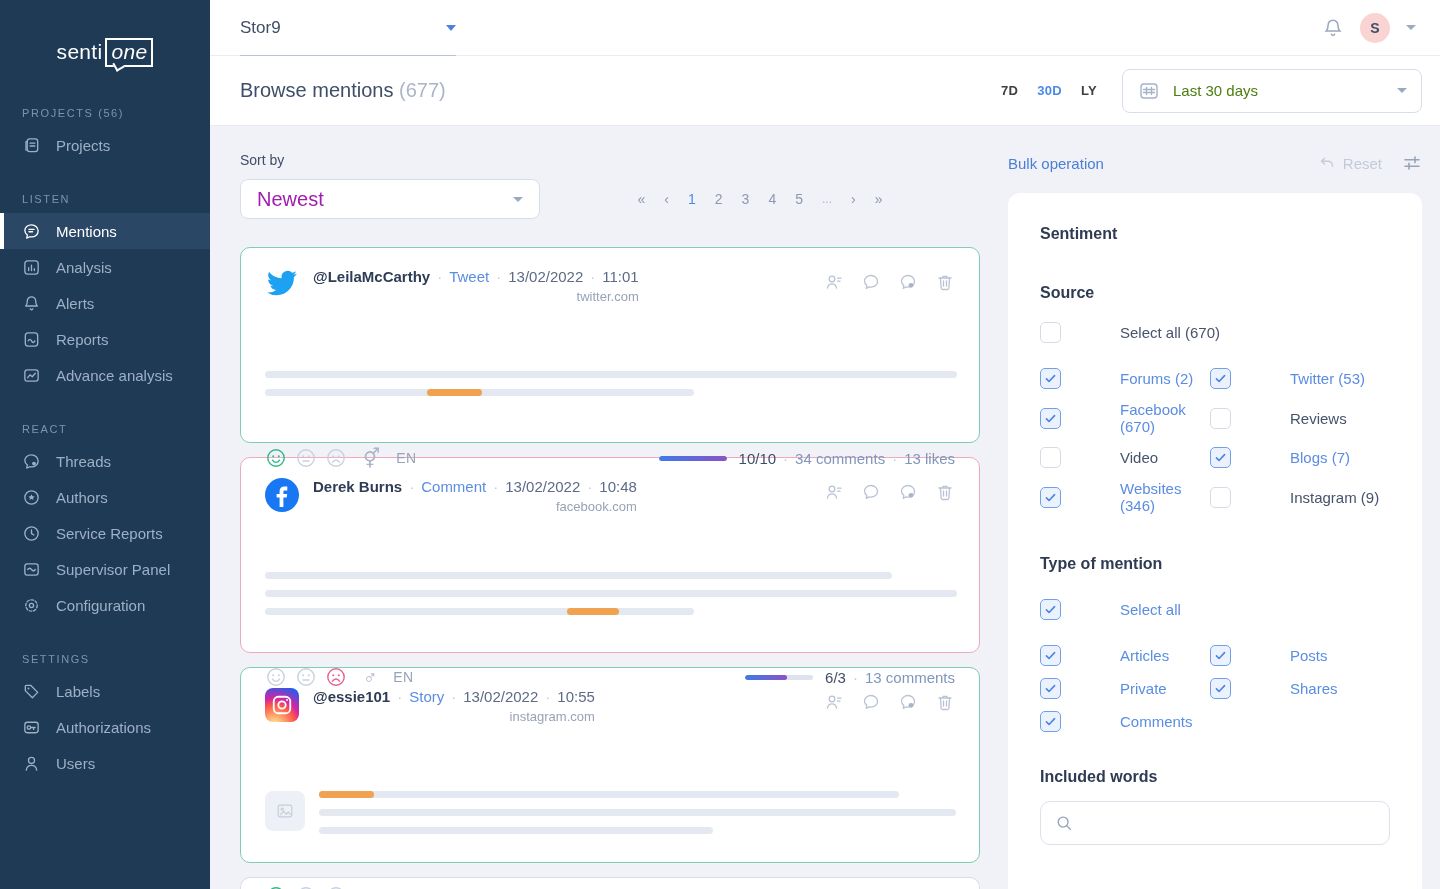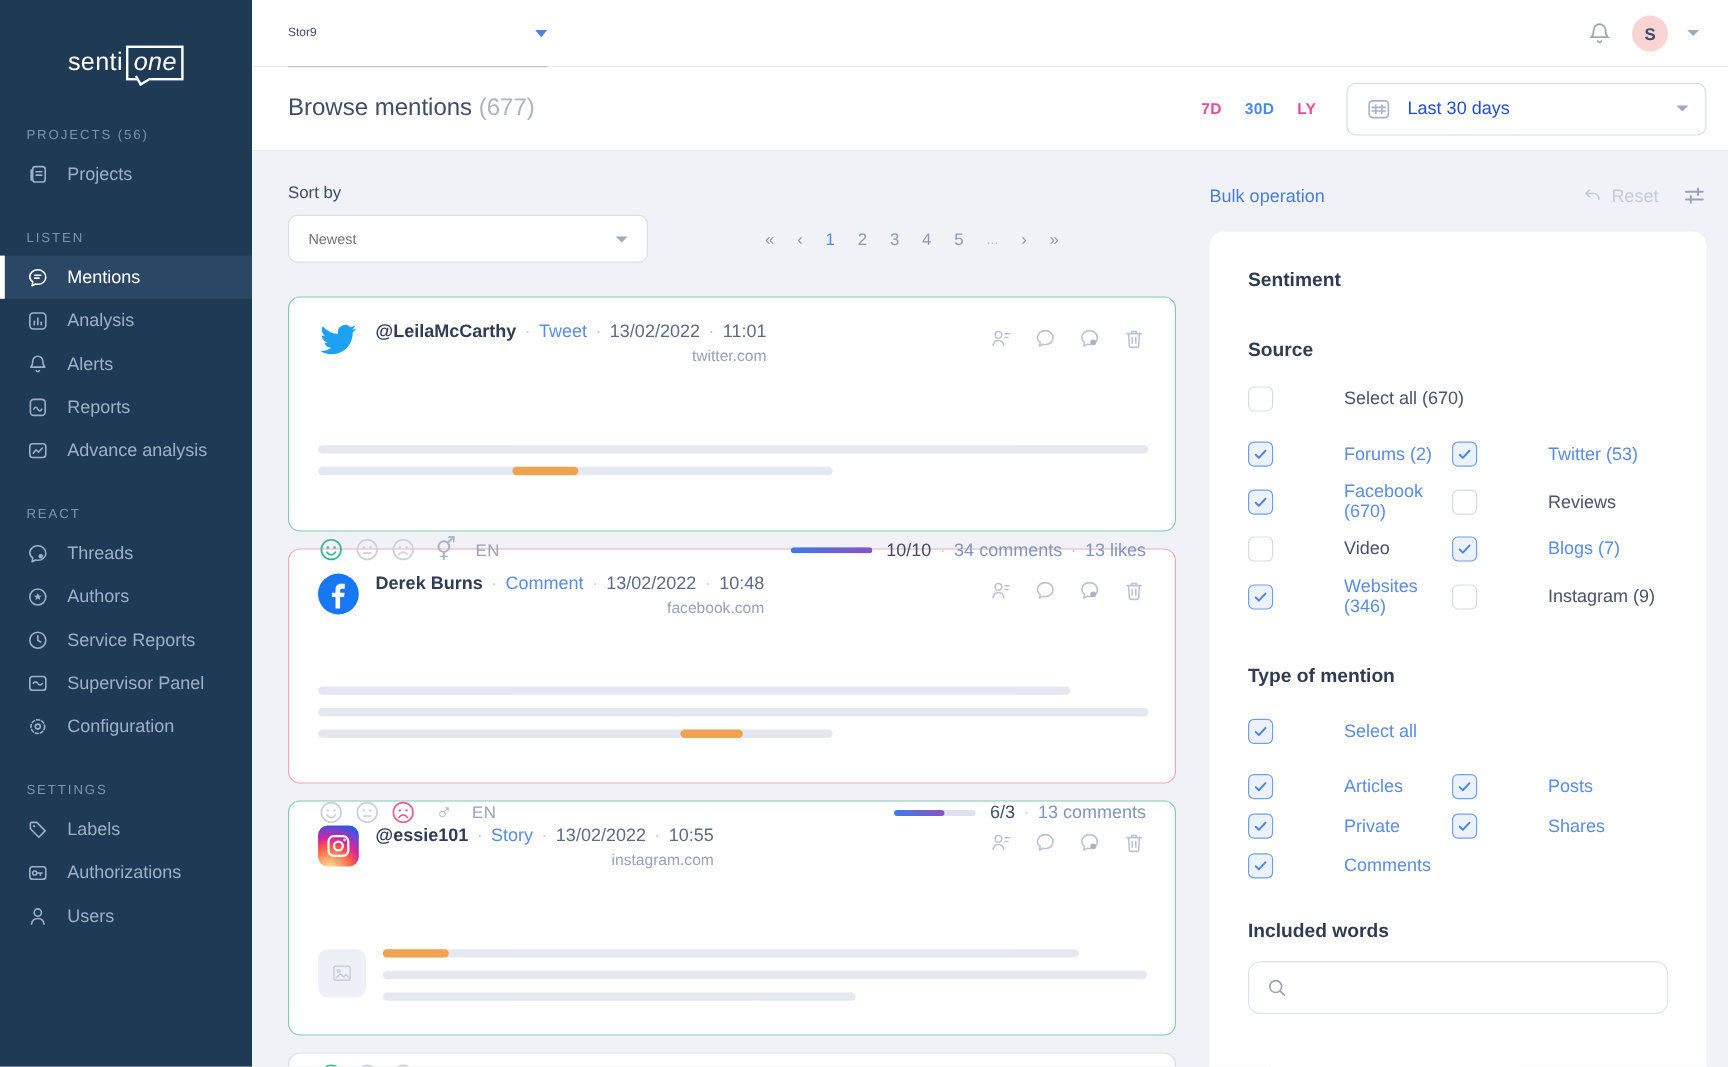--- a/index.html
+++ b/index.html
@@ -19,50 +19,50 @@
     color:#9DB0C7; font-size:15px; cursor:pointer; position:relative; }
   .nav-item svg { width:19px; height:19px; stroke:currentColor; fill:none; stroke-width:1.4;
     stroke-linecap:round; stroke-linejoin:round; flex:0 0 19px; }
   .nav-item.active { background:#2A4765; color:#fff; }
   .nav-item.active::before { content:""; position:absolute; left:0; top:0; width:4px; height:36px; background:#fff; }
 
   
   .main { flex:1; display:flex; flex-direction:column; background:#F0F2F7; }
   .topbar { height:56px; background:#fff; border-bottom:1px solid #E9EDF3; display:flex; align-items:center; }
   .project-select { margin-left:30px; width:216px; height:100%; display:flex; align-items:center;
-    justify-content:space-between; position:relative; cursor:pointer; color:#3F4E66; font-size:10px; }
+    justify-content:space-between; position:relative; cursor:pointer; color:#3F4E66; font-size:17px; }
   .project-select::after { content:""; position:absolute; left:0; bottom:-1px; width:100%; height:1px; background:#B8C3D4; }
   .caret { width:0; height:0; border-left:5px solid transparent; border-right:5px solid transparent; }
   .caret.blue { border-top:6px solid #4A83E0; }
   .caret.grey { border-top:5px solid #9AAABF; }
   .topbar-right { margin-left:auto; margin-right:24px; display:flex; align-items:center; gap:16px; }
   .bell svg { width:22px; height:22px; stroke:#9AA7BD; fill:none; stroke-width:1.5; stroke-linecap:round; display:block; }
   .avatar { width:30px; height:30px; border-radius:50%; background:#F9D4D2; color:#3E4E68;
     font-size:14px; font-weight:bold; display:flex; align-items:center; justify-content:center; cursor:pointer; }
 
   .page-header { height:70px; background:#fff; border-bottom:1px solid #E6EAF1;
     display:flex; align-items:center; padding:0 18px 0 30px; }
   .page-title { font-size:20px; font-weight:400; color:#3F4E66; }
   .page-title .count { color:#ABB5C7; }
   .header-right { margin-left:auto; display:flex; align-items:center; }
-  .shortcut { font-size:13px; font-weight:bold; color:#ec4899; margin-right:19px; cursor:pointer; letter-spacing:.3px; }
+  .shortcut { font-size:13px; font-weight:bold; color:#404040; margin-right:19px; cursor:pointer; letter-spacing:.3px; }
   .shortcut.active { color:#4A8AE8; }
   .date-picker { width:300px; height:44px; border:1px solid #D8DEE9; border-radius:8px; background:#fff;
     display:flex; align-items:center; padding:0 14px; cursor:pointer; margin-left:6px; }
   .date-picker svg { width:24px; height:24px; stroke:#A6B3C9; fill:none; stroke-width:1.4; stroke-linecap:round; }
-  .date-picker .dp-label { margin-left:12px; font-size:15px; color:#1d4ed8; }
+  .date-picker .dp-label { margin-left:12px; font-size:15px; color:#4d7c0f; }
   .date-picker .caret { margin-left:auto; }
 
   .content { display:flex; height:763px; overflow:hidden; padding-left:30px; }
   .list-col { width:740px; flex:0 0 740px; }
   .sort-label { margin-top:26px; font-size:14px; color:#3F4E66; }
   .sort-row { margin-top:11px; display:flex; align-items:center; }
   .select { width:300px; height:40px; background:#fff; border:1px solid #D8DEE9; border-radius:8px;
     display:flex; align-items:center; justify-content:space-between; padding:0 16px;
-    font-size:12px; color:#737373; cursor:pointer; }
+    font-size:20px; color:#a21caf; cursor:pointer; }
   .pagination { flex:1; display:flex; align-items:center; justify-content:center; gap:19px;
     font-size:14px; color:#8C99AF; }
   .pagination span { cursor:pointer; }
   .pagination .page.active { color:#4A8AE8; }
   .pagination .ellipsis { color:#B3BCCB; font-size:12px; }
 
   
   .card { height:196px; background:#fff; border:1px solid #D8DDE7; border-radius:10px;
     margin-bottom:14px; padding:20px 24px; display:flex; flex-direction:column;gap:40px; }
   .card:first-of-type { margin-top:28px; }

